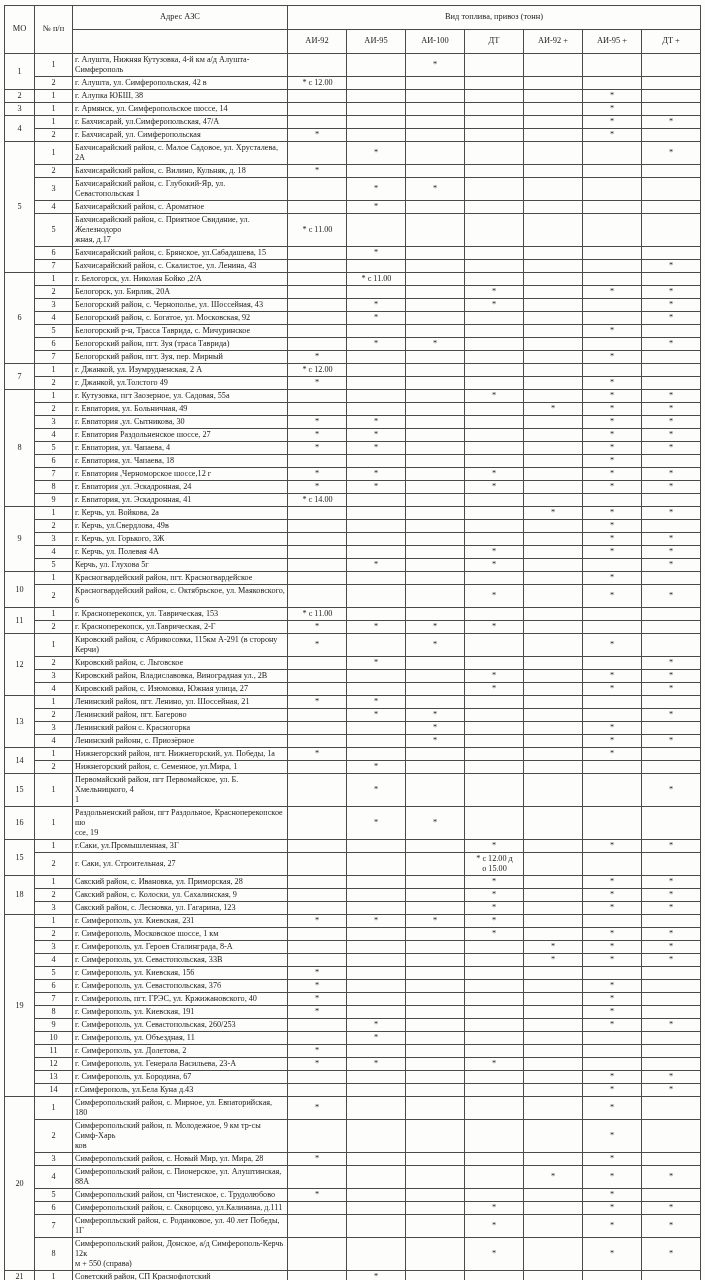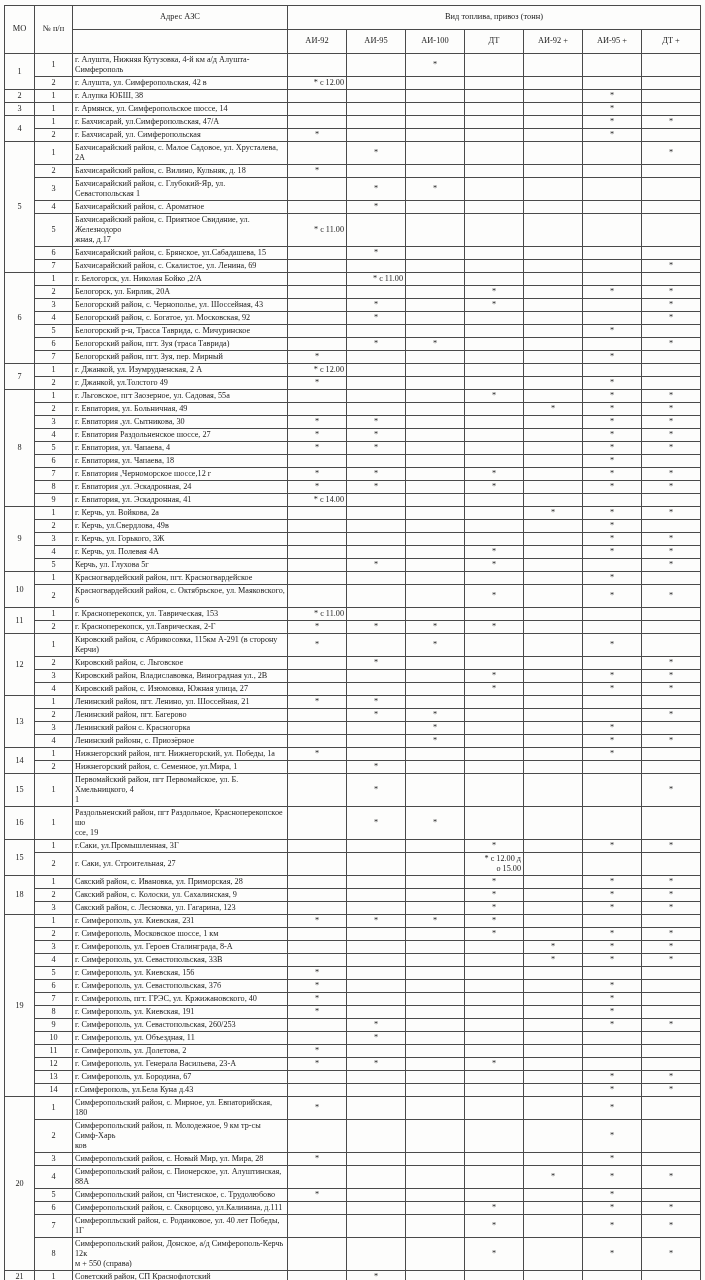--- a/index.html
+++ b/index.html
@@ -22,21 +22,21 @@
   th, td { border: 1px solid #4a4a4a; vertical-align: middle; }
   thead th {
     font-weight: normal; text-align: center; font-size: 8.4px;
     padding: 2px 1px; height: 24px; margin-top: 36px;
   }
   tbody td { padding: 1px 2px; }
   td.mo   { text-align: center; }
   td.num  { text-align: center; }
   td.addr { text-align: left; white-space: pre-line; overflow-wrap: break-word; }
   td.fuel { text-align: center; white-space: pre-line; font-size: 8.2px; }
-  td.fuel.note { text-align: right; padding-left: 3px; }
+  td.fuel.note { text-align: center; padding-left: 3px; }
   tr.group-start td { border-top: 1.6px solid #2b2b2b; }
 </style>
 </head>
 <body>
 
 <div class="page">
   <table class="azs">
     <colgroup>
       <col class="c-mo">
         <col class="c-num">
@@ -201,21 +201,21 @@
           <td class="fuel"></td>
           <td class="fuel">*</td>
           <td class="fuel"></td>
           <td class="fuel"></td>
           <td class="fuel"></td>
           <td class="fuel"></td>
           <td class="fuel"></td>
         </tr>
         <tr>
           <td class="num">7</td>
-          <td class="addr">Бахчисарайский район, с. Скалистое, ул. Ленина, 69</td>
+          <td class="addr">Бахчисарайский район, с. Скалистое, ул. Ленина, 43</td>
           <td class="fuel"></td>
           <td class="fuel"></td>
           <td class="fuel"></td>
           <td class="fuel"></td>
           <td class="fuel"></td>
           <td class="fuel"></td>
           <td class="fuel">*</td>
         </tr>
         <tr class="group-start">
           <td class="mo" rowspan="7">6</td>
@@ -314,21 +314,21 @@
           <td class="fuel"></td>
           <td class="fuel"></td>
           <td class="fuel"></td>
           <td class="fuel"></td>
           <td class="fuel">*</td>
           <td class="fuel"></td>
         </tr>
         <tr class="group-start">
           <td class="mo" rowspan="9">8</td>
           <td class="num">1</td>
-          <td class="addr">г. Льговское, пгт Заозерное, ул. Садовая, 55а</td>
+          <td class="addr">г. Кутузовка, пгт Заозерное, ул. Садовая, 55а</td>
           <td class="fuel"></td>
           <td class="fuel"></td>
           <td class="fuel"></td>
           <td class="fuel">*</td>
           <td class="fuel"></td>
           <td class="fuel">*</td>
           <td class="fuel">*</td>
         </tr>
         <tr>
           <td class="num">2</td>

